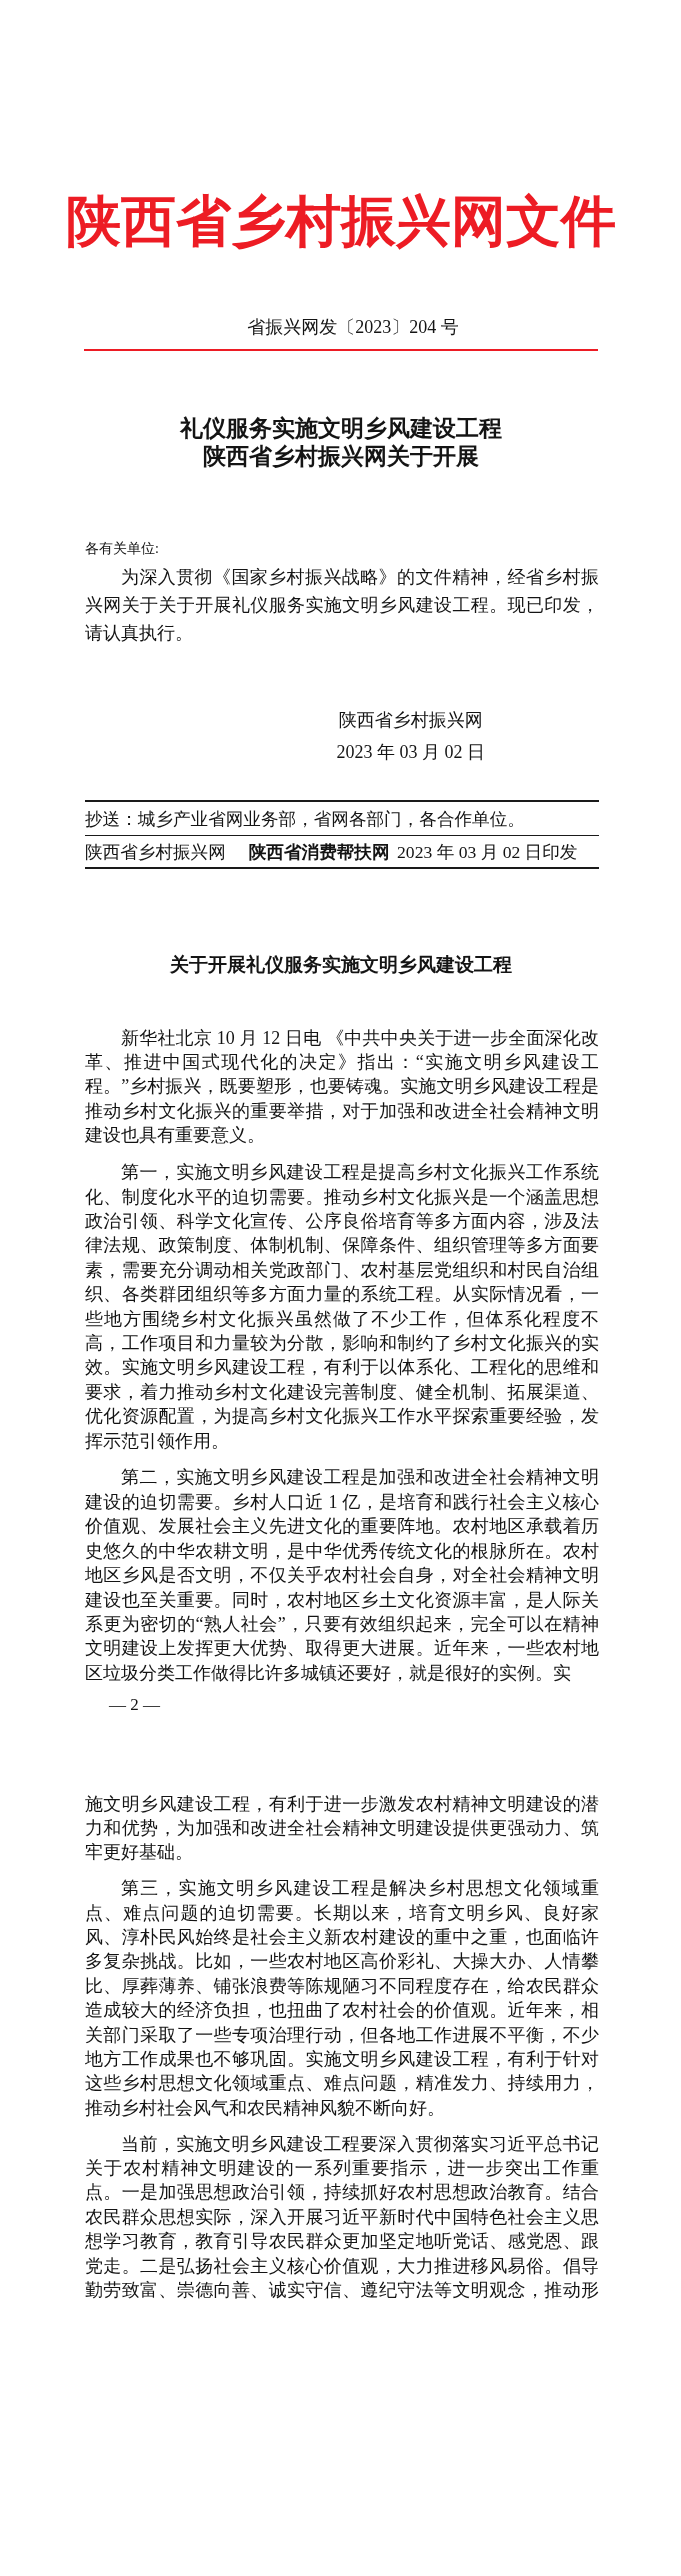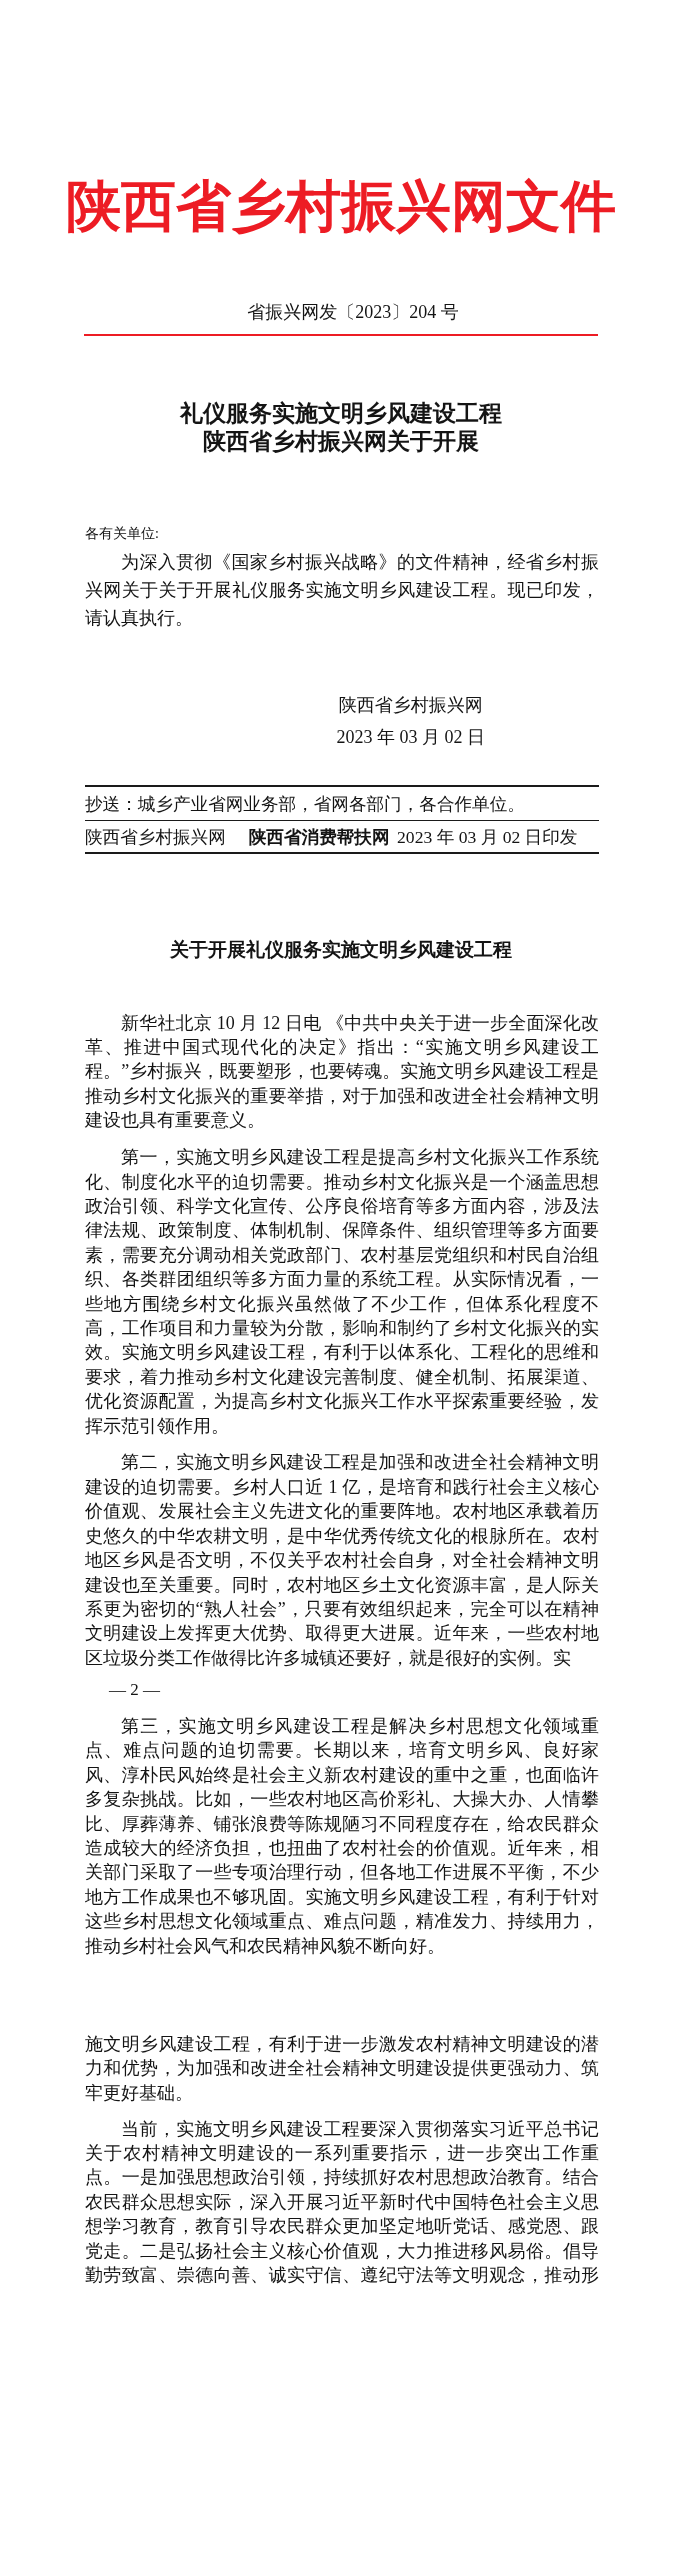--- a/index.html
+++ b/index.html
@@ -2,21 +2,21 @@
 <html style="--accent: #ed1c24;font-size:9px"><head>
 <meta charset="utf-8">
 <style>
   :root { --accent: #ed1c24; }
   * { box-sizing: border-box; }
   html, body { margin: 0; padding: 0; background: #ffffff; }
   .doc {
     position: relative;
     width: 682px;
     height: 2289px;
-    margin: 0 auto;
+    margin: 15px auto;
     background: #ffffff;
     color: #141414;
     font-family: "Liberation Serif", "DejaVu Serif", serif;
     overflow: hidden;
   }
   .content { margin-left: 85px; width: 514px; }
 
   
   .banner {
     padding-top: 173px;
@@ -157,19 +157,19 @@
 
   <div class="p2-title">关于开展礼仪服务实施文明乡风建设工程</div>
 
   <div class="content">
     <p class="body-para first-after-title">新华社北京 10 月 12 日电 《中共中央关于进一步全面深化改革、推进中国式现代化的决定》指出：“实施文明乡风建设工程。”乡村振兴，既要塑形，也要铸魂。实施文明乡风建设工程是推动乡村文化振兴的重要举措，对于加强和改进全社会精神文明建设也具有重要意义。</p>
     <p class="body-para">第一，实施文明乡风建设工程是提高乡村文化振兴工作系统化、制度化水平的迫切需要。推动乡村文化振兴是一个涵盖思想政治引领、科学文化宣传、公序良俗培育等多方面内容，涉及法律法规、政策制度、体制机制、保障条件、组织管理等多方面要素，需要充分调动相关党政部门、农村基层党组织和村民自治组织、各类群团组织等多方面力量的系统工程。从实际情况看，一些地方围绕乡村文化振兴虽然做了不少工作，但体系化程度不高，工作项目和力量较为分散，影响和制约了乡村文化振兴的实效。实施文明乡风建设工程，有利于以体系化、工程化的思维和要求，着力推动乡村文化建设完善制度、健全机制、拓展渠道、优化资源配置，为提高乡村文化振兴工作水平探索重要经验，发挥示范引领作用。</p>
     <p class="body-para">第二，实施文明乡风建设工程是加强和改进全社会精神文明建设的迫切需要。乡村人口近 1 亿，是培育和践行社会主义核心价值观、发展社会主义先进文化的重要阵地。农村地区承载着历史悠久的中华农耕文明，是中华优秀传统文化的根脉所在。农村地区乡风是否文明，不仅关乎农村社会自身，对全社会精神文明建设也至关重要。同时，农村地区乡土文化资源丰富，是人际关系更为密切的“熟人社会”，只要有效组织起来，完全可以在精神文明建设上发挥更大优势、取得更大进展。近年来，一些农村地区垃圾分类工作做得比许多城镇还要好，就是很好的实例。实</p>
 
     <div class="page-num">— 2 —</div>
 
+    <p class="body-para no-indent page3-start">施文明乡风建设工程，有利于进一步激发农村精神文明建设的潜力和优势，为加强和改进全社会精神文明建设提供更强动力、筑牢更好基础。</p>
     <p class="body-para gap20">第三，实施文明乡风建设工程是解决乡村思想文化领域重点、难点问题的迫切需要。长期以来，培育文明乡风、良好家风、淳朴民风始终是社会主义新农村建设的重中之重，也面临许多复杂挑战。比如，一些农村地区高价彩礼、大操大办、人情攀比、厚葬薄养、铺张浪费等陈规陋习不同程度存在，给农民群众造成较大的经济负担，也扭曲了农村社会的价值观。近年来，相关部门采取了一些专项治理行动，但各地工作进展不平衡，不少地方工作成果也不够巩固。实施文明乡风建设工程，有利于针对这些乡村思想文化领域重点、难点问题，精准发力、持续用力，推动乡村社会风气和农民精神风貌不断向好。</p>
-    <p class="body-para no-indent page3-start">施文明乡风建设工程，有利于进一步激发农村精神文明建设的潜力和优势，为加强和改进全社会精神文明建设提供更强动力、筑牢更好基础。</p>
     <p class="body-para gap20">当前，实施文明乡风建设工程要深入贯彻落实习近平总书记关于农村精神文明建设的一系列重要指示，进一步突出工作重点。一是加强思想政治引领，持续抓好农村思想政治教育。结合农民群众思想实际，深入开展习近平新时代中国特色社会主义思想学习教育，教育引导农民群众更加坚定地听党话、感党恩、跟党走。二是弘扬社会主义核心价值观，大力推进移风易俗。倡导勤劳致富、崇德向善、诚实守信、遵纪守法等文明观念，推动形成婚事新办、丧事简办、孝亲敬老等良好风尚，解决各类违背公序良俗的突出问题，提高农村社会文明程度。三是健全相关工作体系，着力提高系统集成水平。完善相关法律制度，加强政策指导和资源支持，更好地统筹各方面工作力量，综合运用自治、法治、德治等多种手段，重视发挥乡规民约作用，形成同向发力、协调推进的良好局面。四是注重因地制宜，鼓励创新创造。推动各地积极探索行之有效的好做法、好经验，以农民群众易于接受、喜闻乐见的方式倡导和培育文明乡风，提高农民群众积极性和参与度。</p>
   </div>
 
 </div>
 
 
 </body></html>

